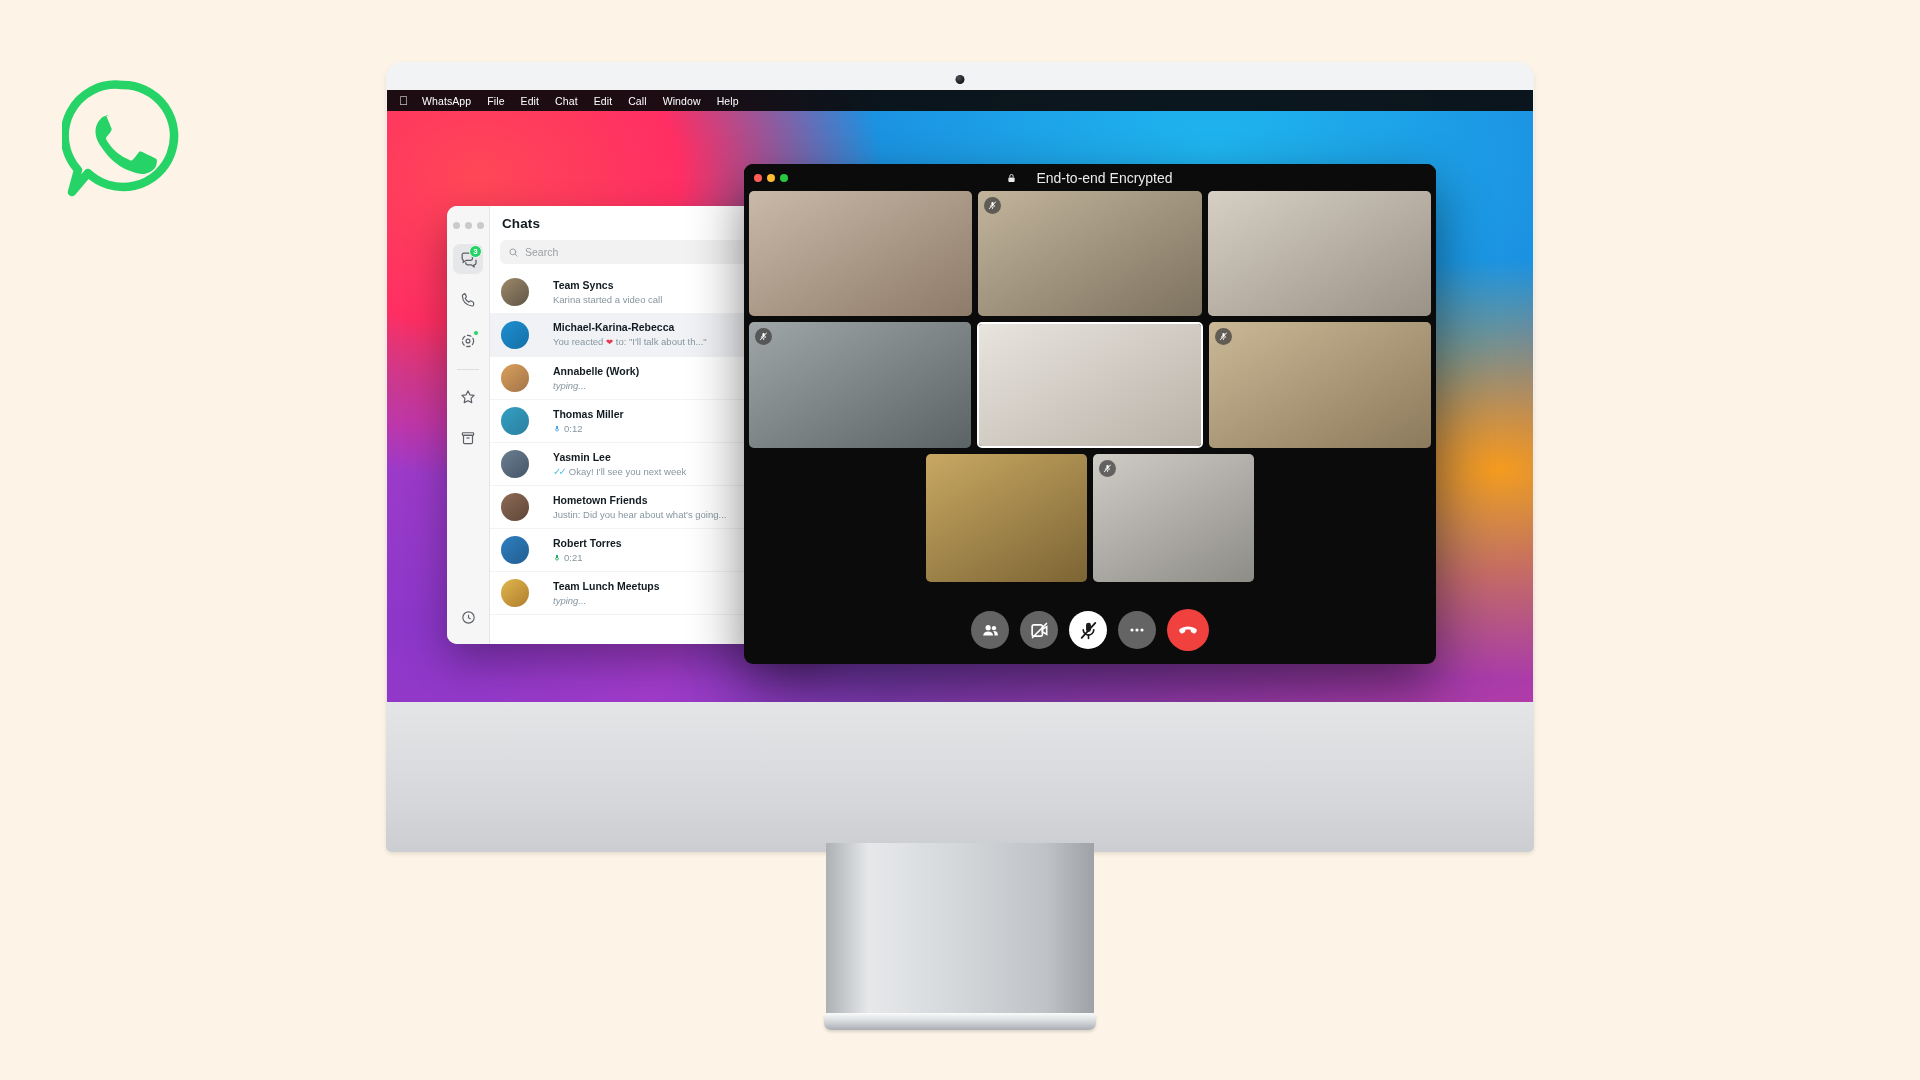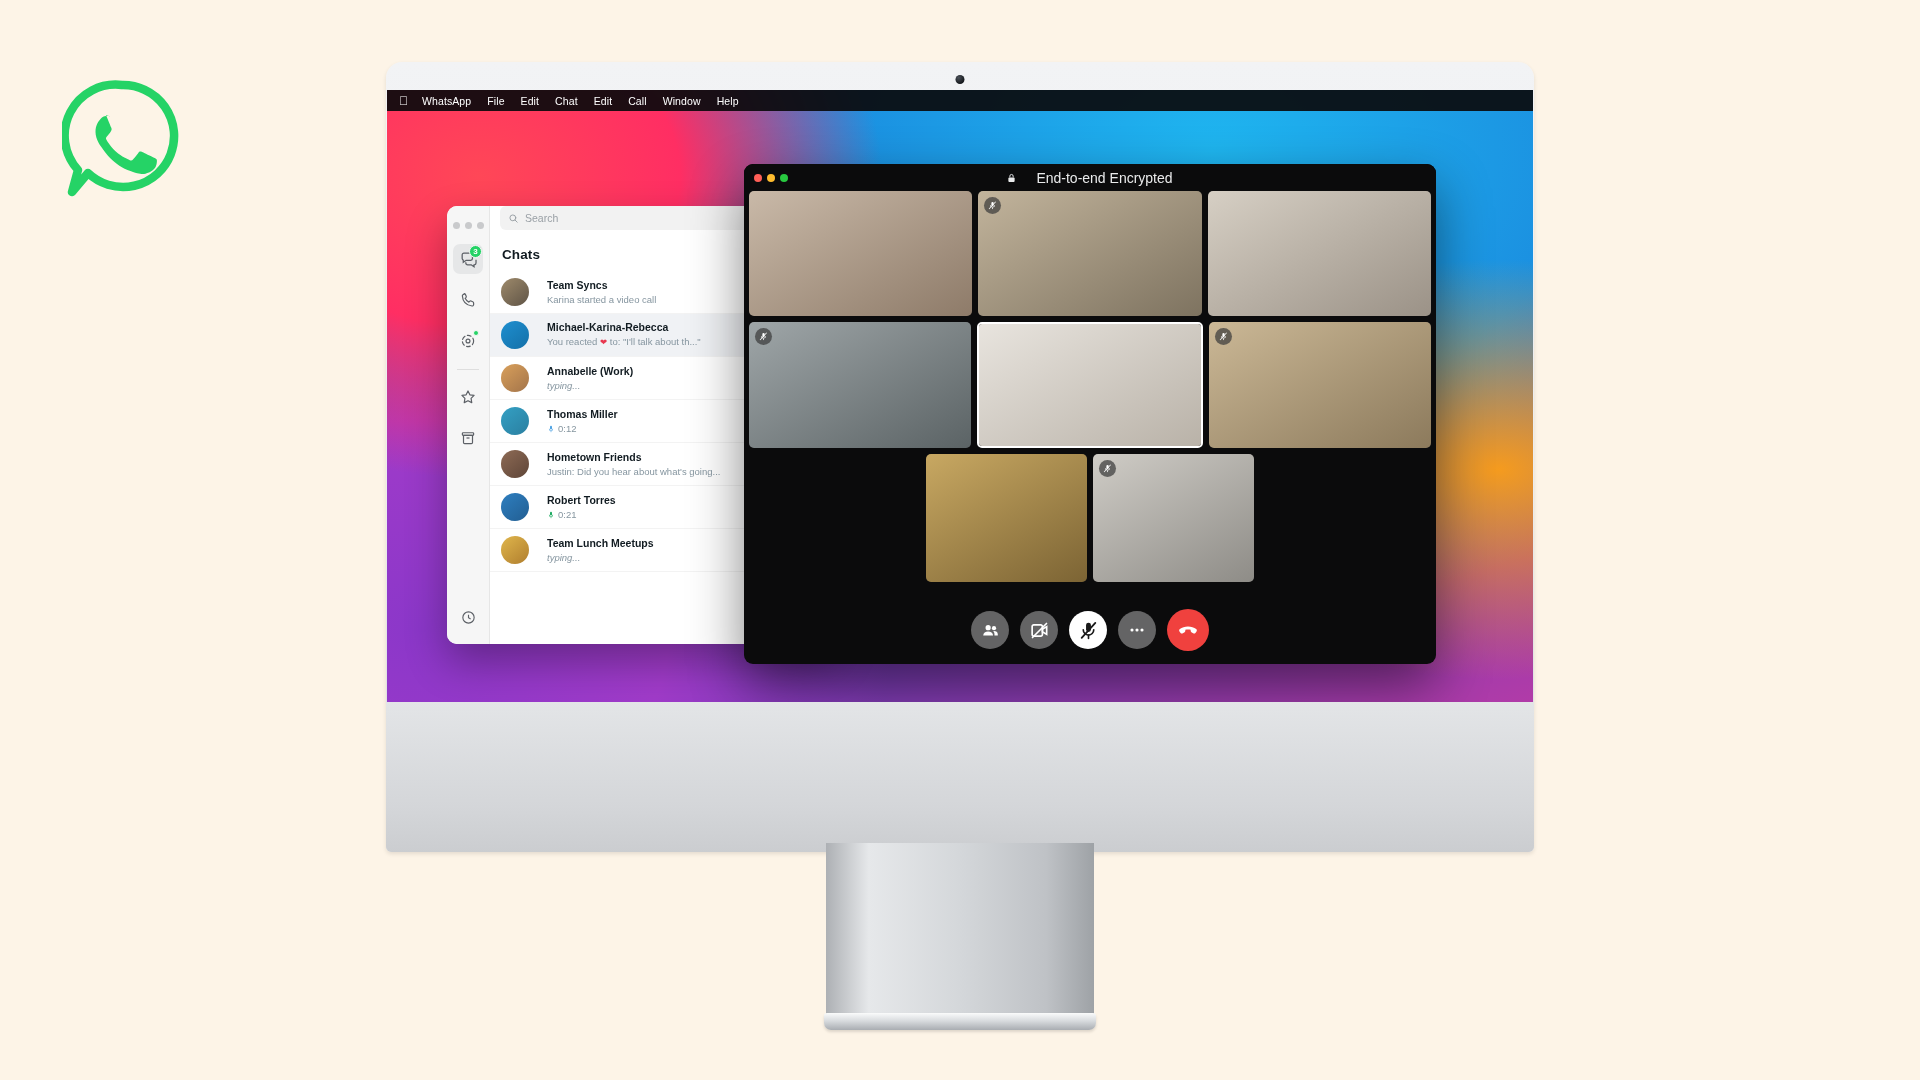--- a/index.html
+++ b/index.html
@@ -140,21 +140,21 @@
   #wa-title { font-size: 13.5px; font-weight: 700; color: #111B21; flex: 1; letter-spacing: .1px; }
   .head-icon { width: 19px; height: 19px; color: #54656F; display: flex; align-items: center; justify-content: center; }
   #wa-search-wrap { padding: 0 10px 7px; }
   #wa-search {
     height: 24px; border-radius: 6px; background: #F2F2F2;
     display: flex; align-items: center; gap: 6px; padding: 0 8px;
   }
   #wa-search .ph { font-size: 10.5px; color: #9AA0A6; }
   #wa-chats { flex: 1; overflow: hidden; }
   .chat-row {
-    display: flex; gap: 18px; align-items: flex-start;
+    display: flex; gap: 24px; align-items: flex-start;
     padding: 7px 10px 7px 11px; height: 43px;
     border-bottom: 1px solid #F3F3F3;
     position: relative;
   }
   .chat-row.selected { background: #F0F2F5; align-items: flex-end; }
   .avatar {
     width: 28px; height: 28px; border-radius: 50%;
     flex: 0 0 28px; overflow: hidden; position: relative;
   }
   .chat-mid { flex: 1; min-width: 0; padding-top: 1px; }
@@ -325,46 +325,46 @@
 
           <div class="rail-btn rail-bottom">
             <svg width="17" height="17" viewBox="0 0 24 24" fill="none" stroke="currentColor" stroke-width="1.6">
               <circle cx="12" cy="12" r="8"></circle>
               <path d="M12 8v4.4l3 1.8"></path>
             </svg>
           </div>
         </div>
 
         <div id="wa-list">
-          <div id="wa-search-wrap">
-            <div id="wa-search">
-              <svg width="11" height="11" viewBox="0 0 24 24" fill="none" stroke="#9AA0A6" stroke-width="2.1" stroke-linecap="round">
-                <circle cx="10.6" cy="10.6" r="6.4"></circle>
-                  <path d="M15.4 15.4L20 20"></path>
-              </svg>
-              <span class="ph">Search</span>
-            </div>
-          </div>
-
           <div id="wa-list-head">
             <span id="wa-title">Chats</span>
             <span class="head-icon">
               <svg width="15" height="15" viewBox="0 0 24 24" fill="none" stroke="currentColor" stroke-width="1.7" stroke-linejoin="round">
                 <path d="M19 13.5V18a2 2 0 0 1-2 2H6a2 2 0 0 1-2-2V7a2 2 0 0 1 2-2h4.6"></path>
                 <path d="M17.3 3.9l2.8 2.8-7.6 7.6-3.5.7.7-3.5z"></path>
               </svg>
             </span>
             <span class="head-icon">
               <svg width="16" height="16" viewBox="0 0 24 24" fill="none" stroke="currentColor" stroke-width="1.6" stroke-linecap="round">
                 <circle cx="12" cy="12" r="8.4"></circle>
                 <path d="M8 9.6h8M9.4 12.4h5.2M11 15.2h2"></path>
               </svg>
             </span>
           </div>
 
+          <div id="wa-search-wrap">
+            <div id="wa-search">
+              <svg width="11" height="11" viewBox="0 0 24 24" fill="none" stroke="#9AA0A6" stroke-width="2.1" stroke-linecap="round">
+                <circle cx="10.6" cy="10.6" r="6.4"></circle>
+                  <path d="M15.4 15.4L20 20"></path>
+              </svg>
+              <span class="ph">Search</span>
+            </div>
+          </div>
+
           <div id="wa-chats">
               <div class="chat-row">
     <div class="avatar" style="background:linear-gradient(140deg,#9E8A6B,#5F5446)"></div>
     <div class="chat-mid">
       <div class="chat-name">Team Syncs</div>
       <div class="chat-prev">
                     <span>Karina started a video call</span>
                   </div>
     </div>
     <div class="chat-right">
@@ -410,20 +410,34 @@
                     <svg class="mic-ico blue" width="8" height="10" viewBox="0 0 24 24" fill="currentColor">
   <rect x="9" y="2.5" width="6" height="11" rx="3"></rect>
                       <path d="M5.5 11a6.5 6.5 0 0 0 13 0h-2a4.5 4.5 0 0 1-9 0z"></path>
                       <rect x="11" y="17" width="2" height="4.5"></rect>
                     </svg>
                     <span>0:12</span>
                   </div>
     </div>
     <div class="chat-right">
       <div class="chat-time">10:04</div>
+
+    </div>
+              </div>
+              <div class="chat-row">
+    <div class="avatar" style="background:linear-gradient(140deg,#6C7F92,#455567)"></div>
+    <div class="chat-mid">
+      <div class="chat-name">Yasmin Lee</div>
+      <div class="chat-prev">
+                    <span class="ticks">✓✓</span>
+                    <span>Okay! I'll see you next week</span>
+                  </div>
+    </div>
+    <div class="chat-right">
+      <div class="chat-time">9:46</div>
 
     </div>
               </div>
               <div class="chat-row">
     <div class="avatar" style="background:linear-gradient(140deg,#8E6B55,#5E4538)"></div>
     <div class="chat-mid">
       <div class="chat-name">Hometown Friends</div>
       <div class="chat-prev">
                     <span>Justin: Did you hear about what's going...</span>
                   </div>

